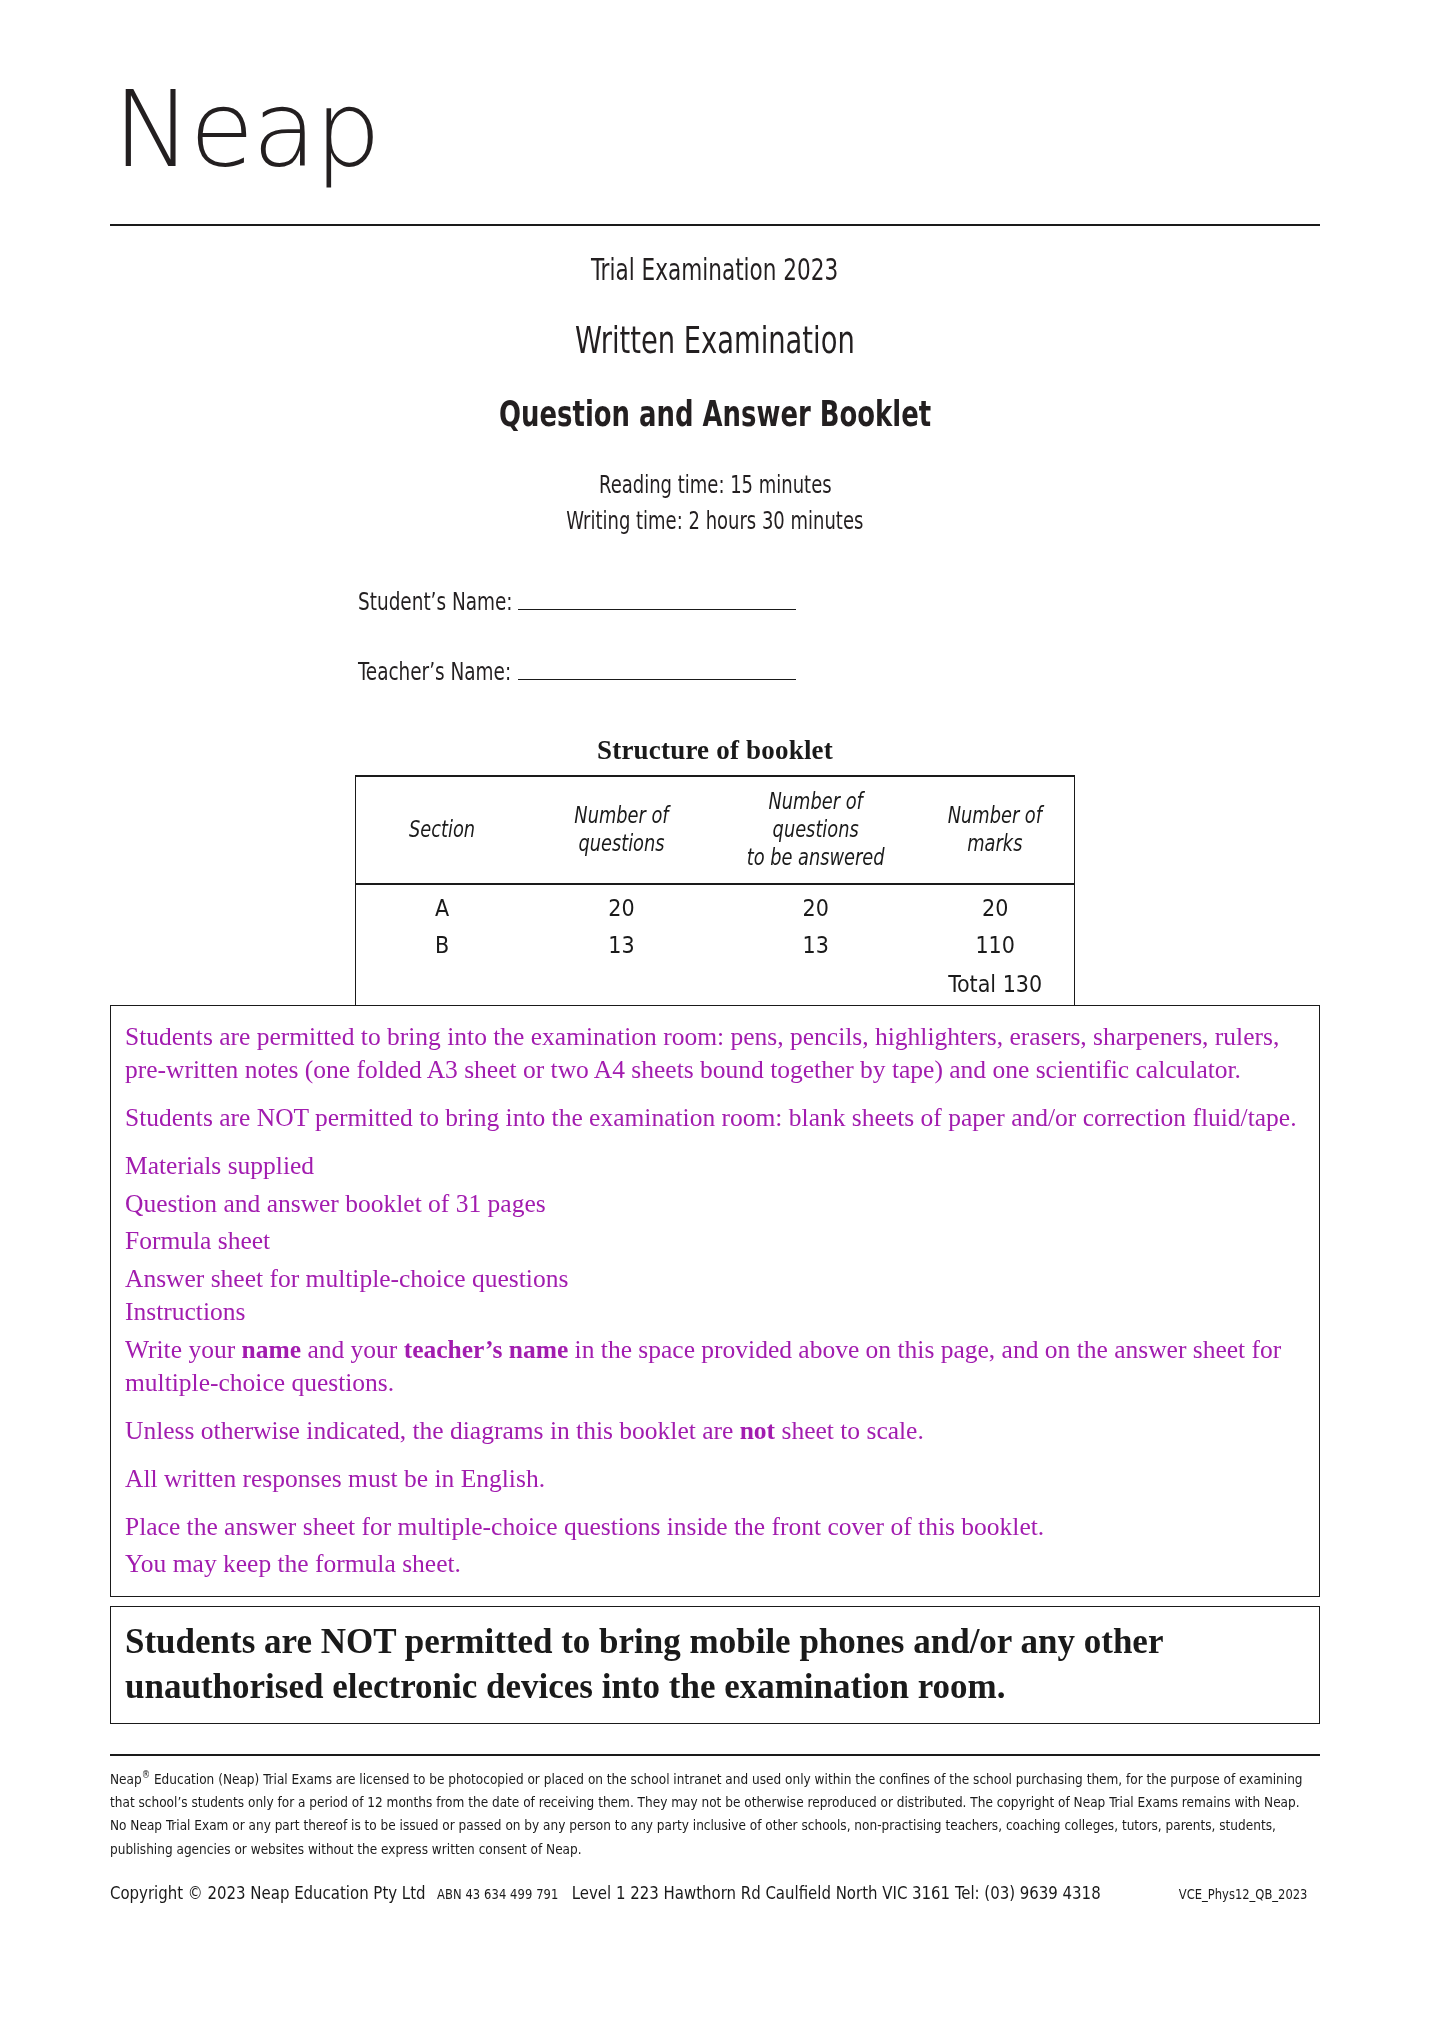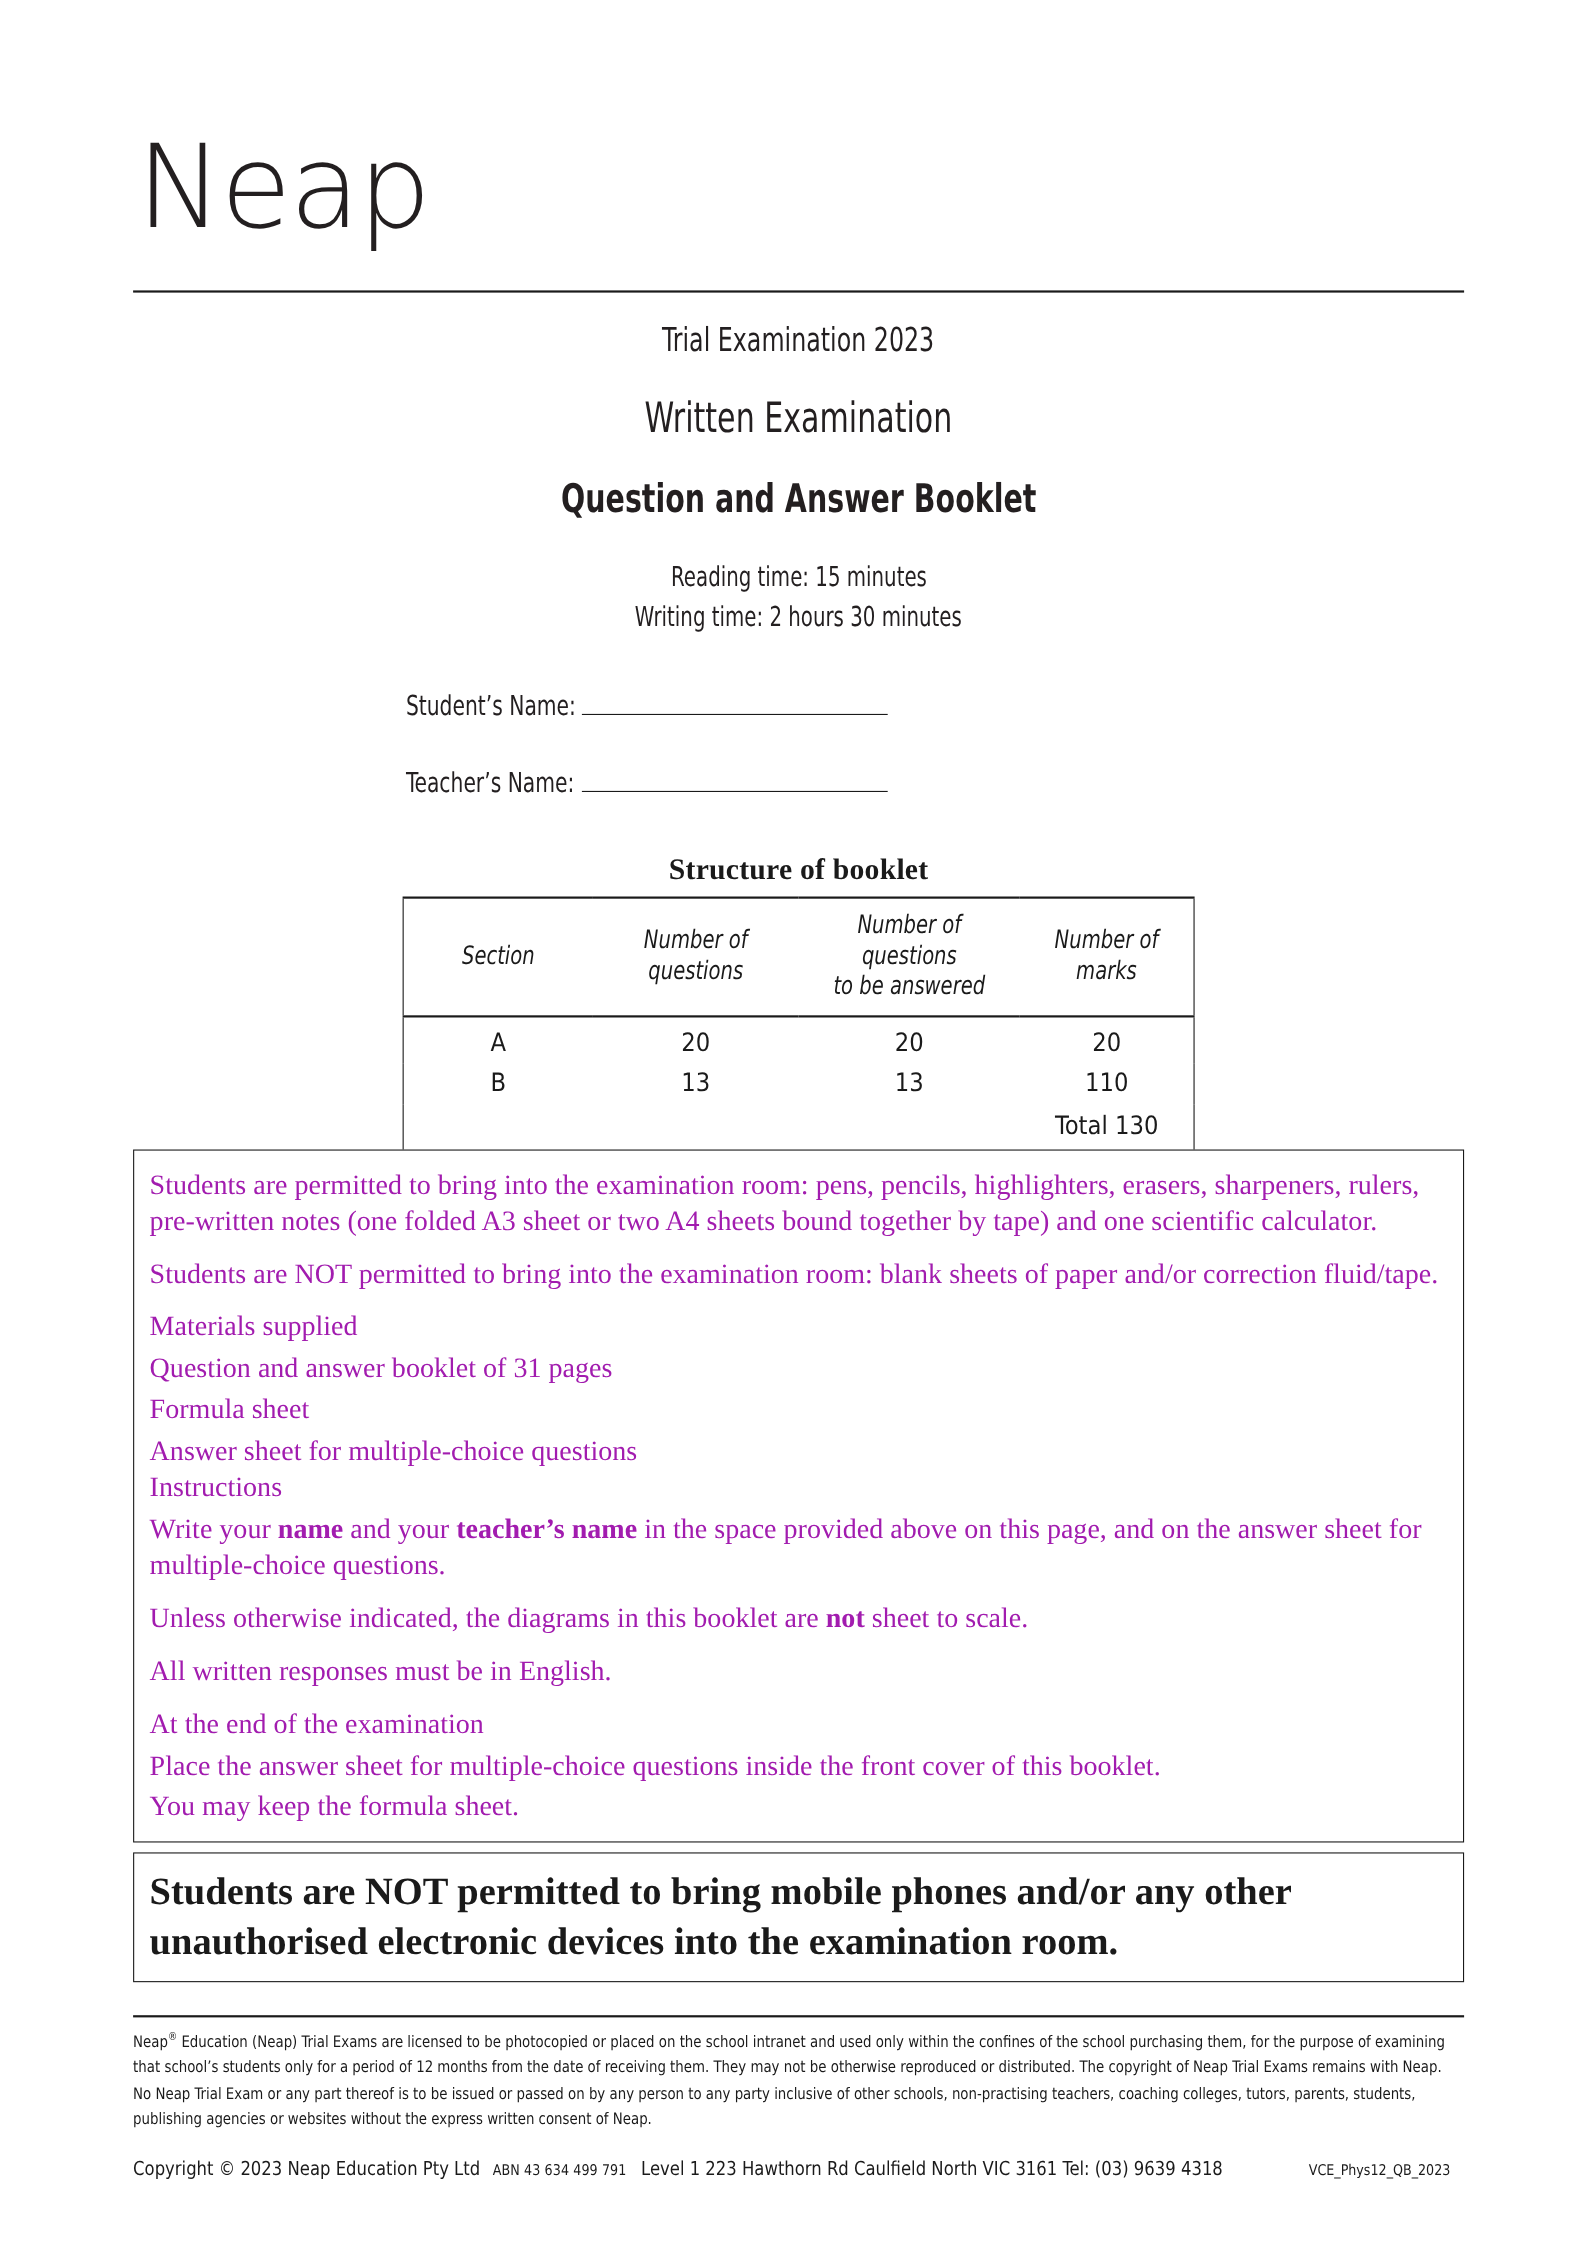--- a/index.html
+++ b/index.html
@@ -17,24 +17,23 @@
     position: relative;
     width: 1445px;
     height: 2043px;
     margin: 0 auto;
     background: #ffffff;
     box-sizing: border-box;
     overflow: hidden;
   }
   .sheet {
     position: absolute;
-    left: 121px;
+    left: 110px;
     top: 0;
     width: 1210px;
-    margin-top: 40px;
   }
 
   
   .logo-wrap {
     padding-top: 78px;
     padding-left: 3px;
     height: 118px;
   }
   .logo {
     font-family: "DejaVu Sans", sans-serif;
@@ -351,21 +350,20 @@
         <p>Question and answer booklet of 31 pages</p>
         <p>Formula sheet</p>
         <p>Answer sheet for multiple-choice questions</p>
       </div>
 
       <h4>Instructions</h4>
       <p><span>Write your </span><b>name</b><span> and your </span><b>teacher’s name</b><span> in the space provided above on this page, and on the answer sheet for multiple-choice questions.</span></p>
       <p><span>Unless otherwise indicated, the diagrams in this booklet are </span><b>not</b><span> sheet to scale.</span></p>
       <p>All written responses must be in English.</p>
 
-      <h4>At the end of the examination</h4>
       <p class="tight">Place the answer sheet for multiple-choice questions inside the front cover of this booklet.</p>
       <p>You may keep the formula sheet.</p>
     </div>
 
     <div class="nomobile-box">Students are NOT permitted to bring mobile phones and/or any other unauthorised electronic devices into the examination room.</div>
 
     <div class="footer">
       <div class="footer-rule"></div>
       <div class="fineprint"><span>Neap</span><sup>®</sup><span> Education (Neap) Trial Exams are licensed to be photocopied or placed on the school intranet and used only within the confines of the school purchasing them, for the purpose of examining that school’s students only for a period of 12 months from the date of receiving them. They may not be otherwise reproduced or distributed. The copyright of Neap Trial Exams remains with Neap. No Neap Trial Exam or any part thereof is to be issued or passed on by any person to any party inclusive of other schools, non-practising teachers, coaching colleges, tutors, parents, students, publishing agencies or websites without the express written consent of Neap.</span></div>
       <div class="copyrow">

